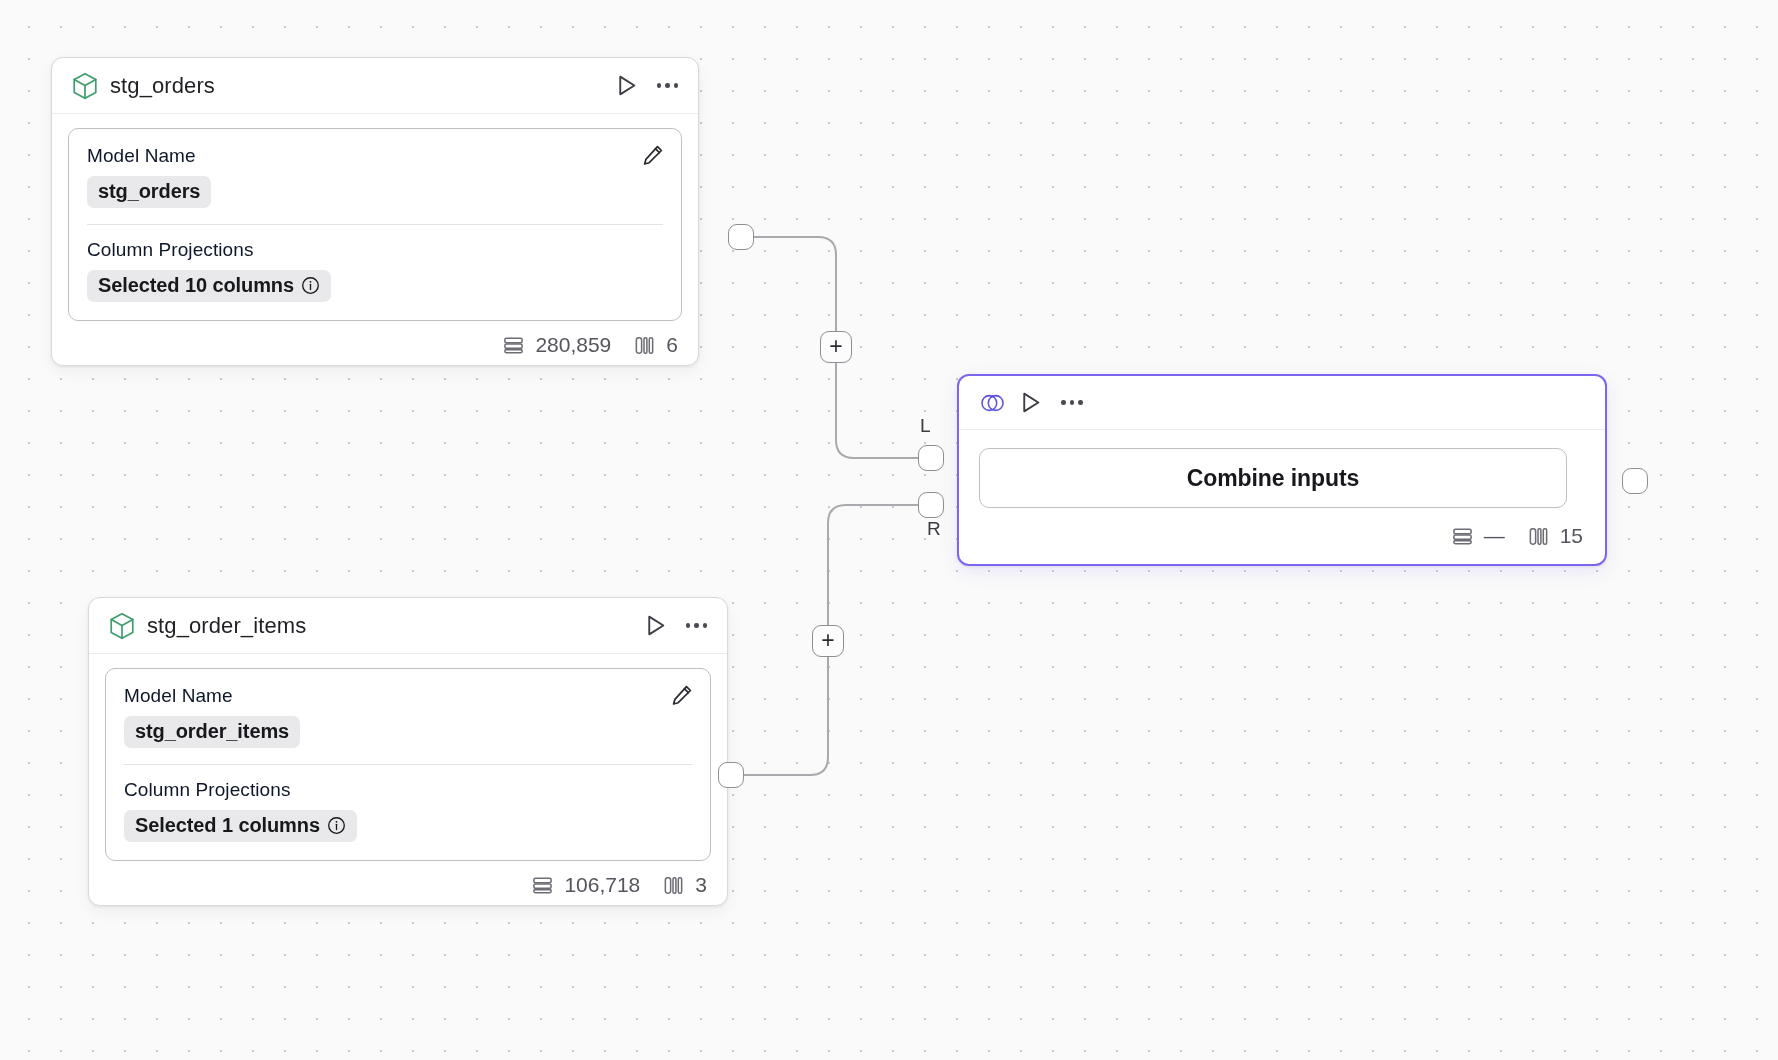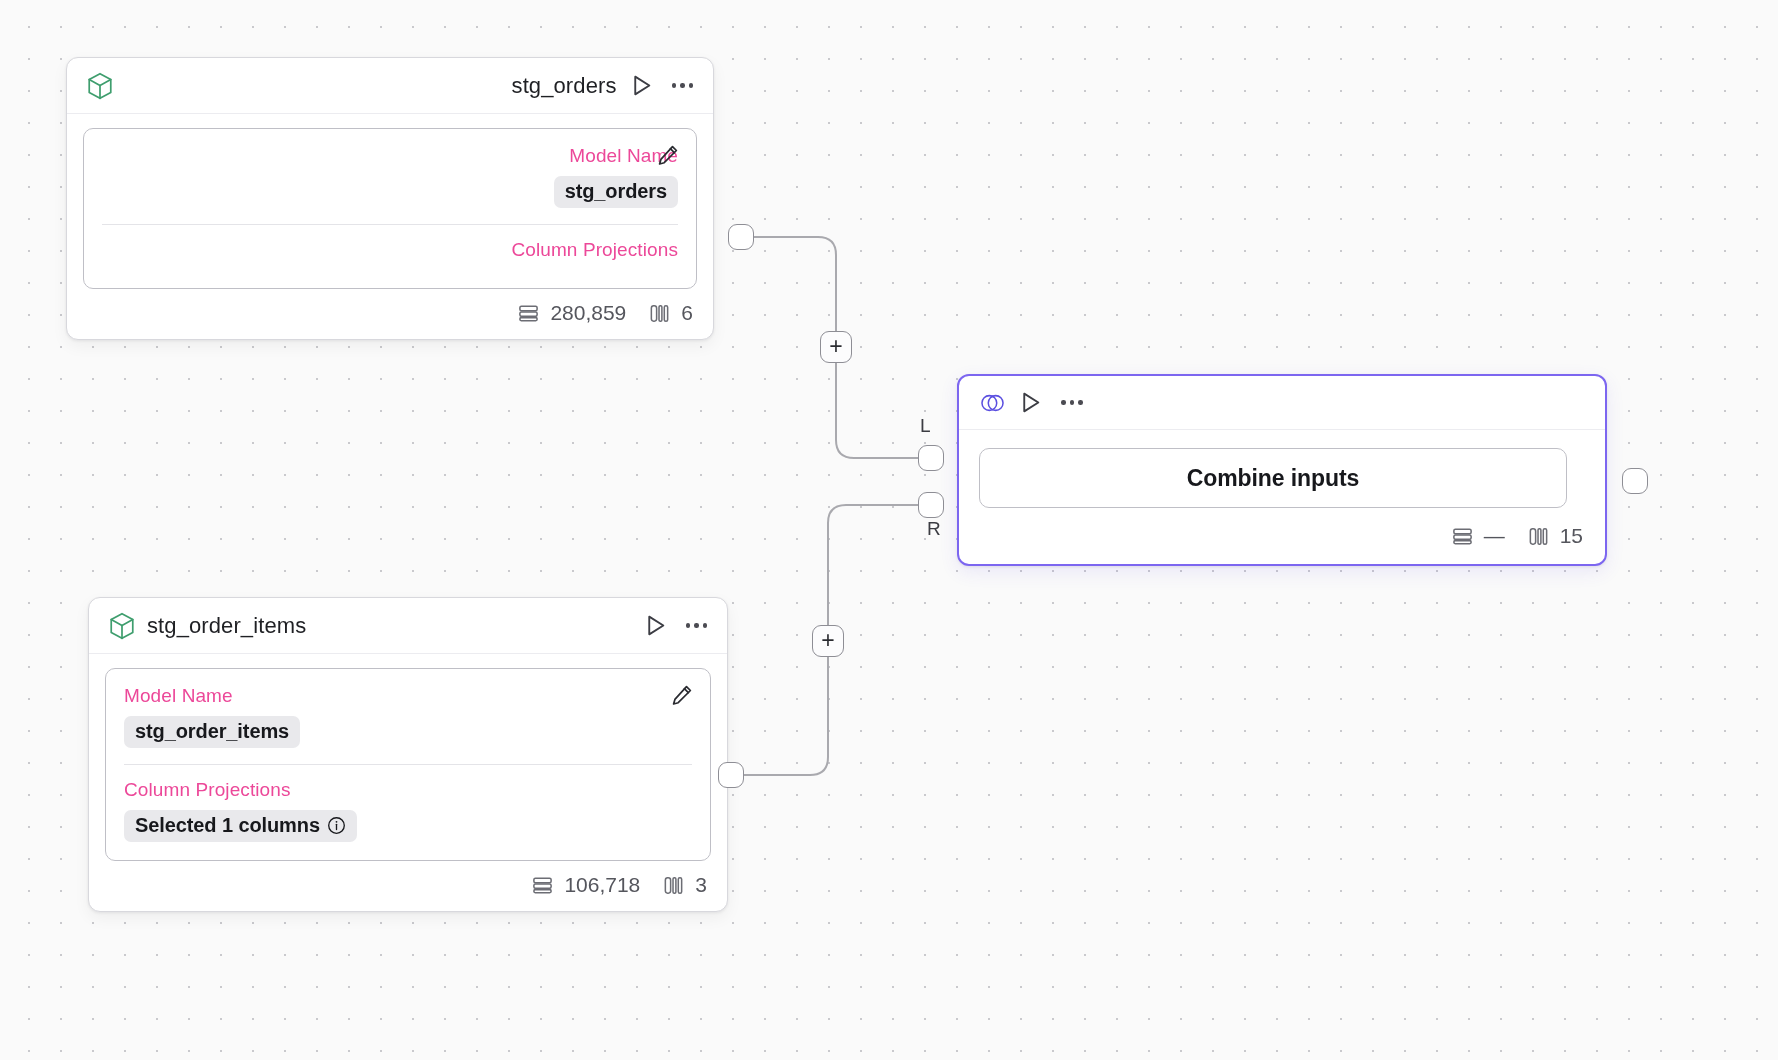--- a/index.html
+++ b/index.html
@@ -72,21 +72,21 @@
     padding: 16px 18px 18px 18px;
     position: relative;
     background: #fff;
   }
   .panel-edit {
     position: absolute; top: 14px; right: 16px;
     display: flex; align-items: center; justify-content: center;
   }
   .field-label {
     font-size: 19px;
-    color: #ec4899;
+    color: #0f172a;
     margin-bottom: 9px;
     letter-spacing: .1px;
   }
   .pill {
     display: inline-flex;
     align-items: center;
     gap: 7px;
     background: #e9e9ec;
     border-radius: 7px;
     padding: 4px 11px 5px 11px;
@@ -95,21 +95,21 @@
     color: #17181c;
     letter-spacing: -.1px;
   }
   .divider { height: 1px; background: #e4e4e8; margin: 16px 0 14px 0; }
 
   .node-footer {
     display: flex;
     align-items: center;
     justify-content: flex-end;
     gap: 10px;
-    padding: 12px 20px 14px 0;
+    padding: 12px 20px 8px 0;
     font-size: 21px;
     color: #55565d;
   }
   .stat { display: inline-flex; align-items: center; gap: 10px; }
   .stat + .stat { margin-left: 12px; }
 
   
   .node.selected {
     border: 2px solid #7c66f0;
     box-shadow: 0 1px 3px rgba(16,16,24,.07), 0 6px 18px rgba(90,70,230,.10);
@@ -162,21 +162,21 @@
 
 <div id="canvas">
 
   <svg id="edges" viewBox="0 0 1778 1060" xmlns="http://www.w3.org/2000/svg">
 
     <path d="M 754 237 H 818 Q 836 237 836 255 V 440 Q 836 458 854 458 H 918"></path>
 
     <path d="M 744 775 H 810 Q 828 775 828 757 V 523 Q 828 505 846 505 H 918"></path>
   </svg>
 
-  <div class="node" style="left:66px; top:57px; width:648px;text-align:right;">
+  <div class="node" style="left:51px; top:57px; width:648px;">
     <div class="node-header">
       <span class="hdr-icon">
         <svg width="26" height="28" viewBox="0 0 24 26" fill="none" stroke="#3f9e6e" stroke-width="1.6" stroke-linejoin="round" stroke-linecap="round">
           <path d="M12 1.6 L22 7 V19 L12 24.4 L2 19 V7 Z"></path>
           <path d="M2 7 L12 12.6 L22 7"></path>
           <path d="M12 12.6 V24.4"></path>
         </svg>
       </span>
       <span class="node-title">stg_orders</span>
       <span class="hdr-actions">
@@ -203,20 +203,30 @@
         </span>
 
         <div class="field-label">Model Name</div>
         <span class="pill">
           <span>stg_orders</span>
         </span>
 
         <div class="divider"></div>
 
         <div class="field-label">Column Projections</div>
+        <span class="pill">
+          <span>Selected 10 columns</span>
+          <span style="display:flex;">
+            <svg width="19" height="19" viewBox="0 0 20 20" fill="none" stroke="#17181c" stroke-width="1.4">
+              <circle cx="10" cy="10" r="8.2"></circle>
+              <path d="M10 8.8 V14.2" stroke-linecap="round"></path>
+              <circle cx="10" cy="6.1" r="0.95" fill="#17181c" stroke="none"></circle>
+            </svg>
+          </span>
+        </span>
       </div>
     </div>
 
     <div class="node-footer">
       <span class="stat">
         <span style="display:flex;">
           <svg width="23" height="23" viewBox="0 0 24 24" fill="none" stroke="#6c6d74" stroke-width="1.6" stroke-linejoin="round">
             <rect x="3" y="4.5" width="18" height="4.6" rx="1.6"></rect>
             <rect x="3" y="10.4" width="18" height="4.6" rx="1.6"></rect>
             <rect x="3" y="16.3" width="18" height="3.2" rx="1.4"></rect>

